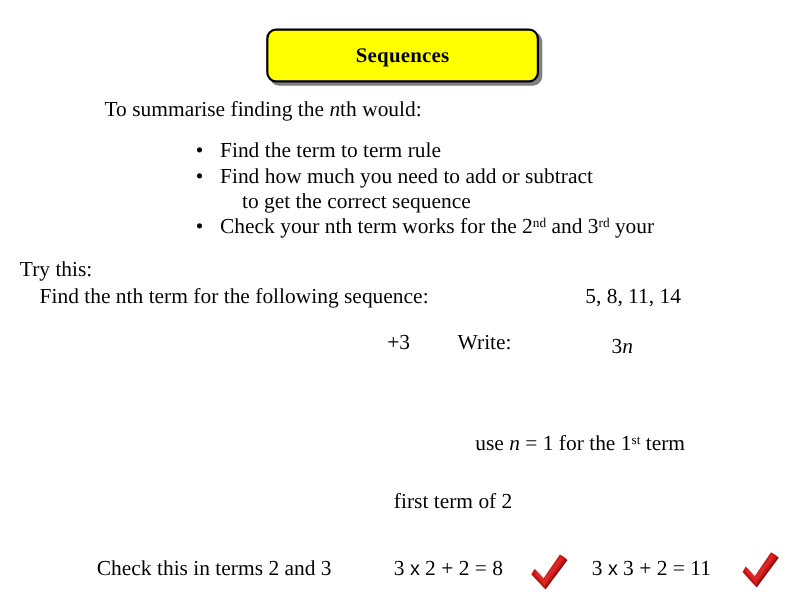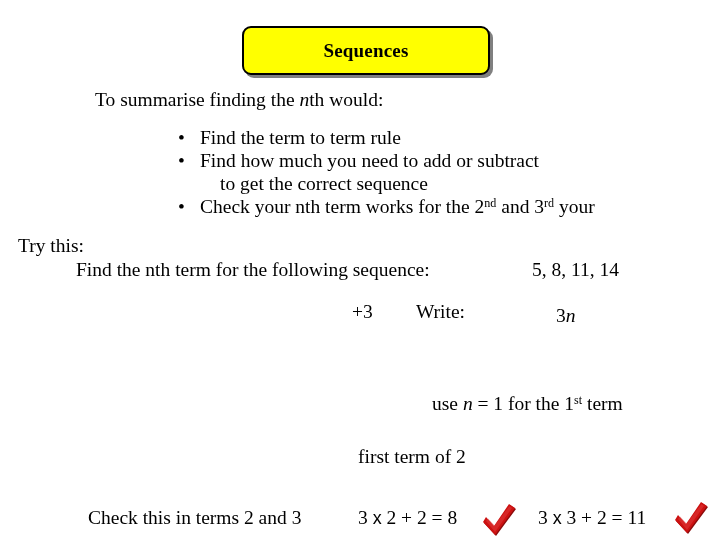--- a/index.html
+++ b/index.html
@@ -88,21 +88,21 @@
     position: absolute;
     left: 2px;
     top: 0;
     font-size: 19.5px;
   }
   #bullet-list li.cont {
     padding-left: 44px;
   }
 
   #try-this          { left: 18px;  top: 234px; }
-  #find-nth          { left: 36px;  top: 258px; margin-left: 40px; }
+  #find-nth          { left: 36px;  top: 258px; }
   #sequence-values   { left: 532px; top: 258px; }
   #plus-three        { left: 352px; top: 300px; }
   #write-label       { left: 416px; top: 300px; }
   #expression-3n     { left: 556px; top: 304px; }
   #use-n-line        { left: 432px; top: 359px; margin-top: 33px; }
   #first-term-calc   { left: 48px;  top: 417px; }
   #first-term-of-5   { left: 358px; top: 445px; }
   #nth-becomes       { left: 52px;  top: 477px; }
   #check-terms       { left: 56px;  top: 506px; margin-left: 32px; }
   #check-calc-1      { left: 358px; top: 506px; }

